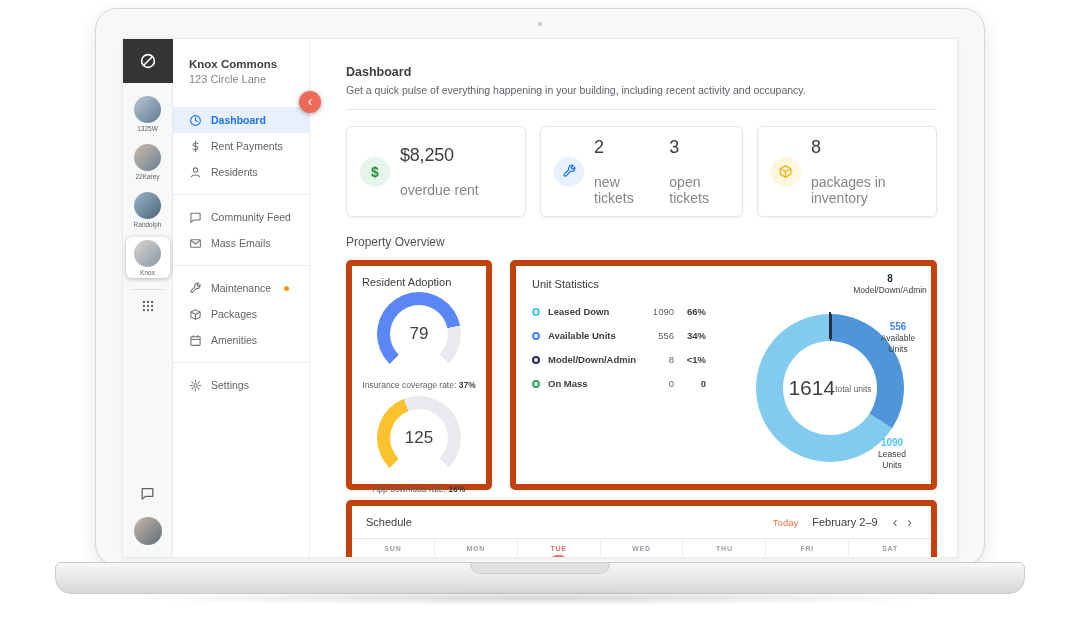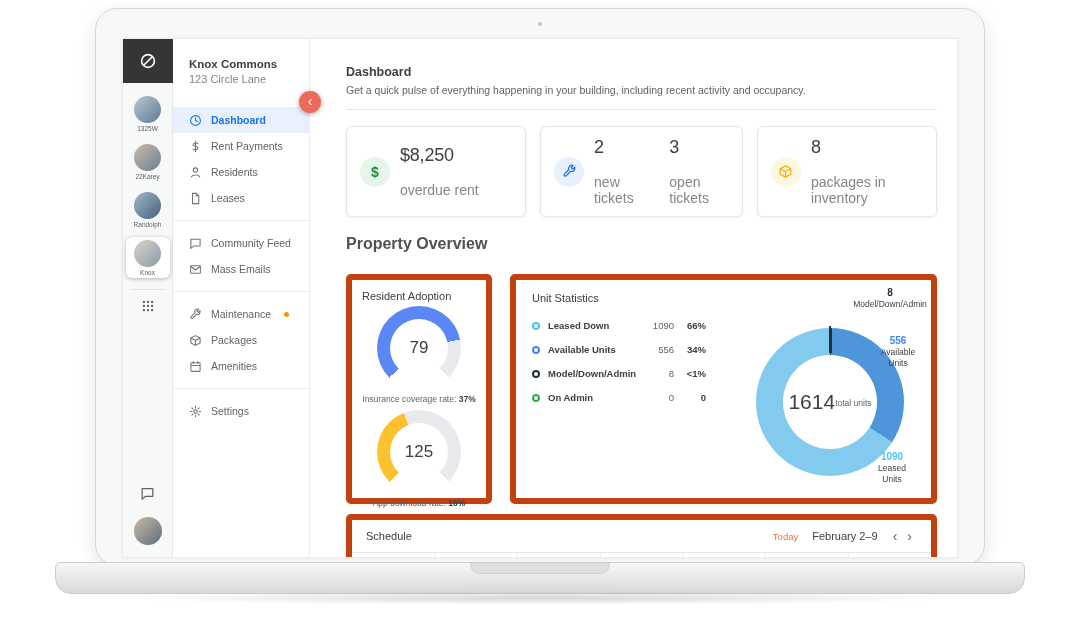--- a/index.html
+++ b/index.html
@@ -73,21 +73,21 @@
   .stat-card { flex:1; display:flex; align-items:center; gap:10px; padding:10px 13px;
     border:1px solid #e4e6e8; border-radius:6px; background:#fff;
     box-shadow:0 1px 3px rgba(60,64,67,.08); cursor:pointer; }
   .stat-card.wide { flex:1.15; }
   .stat-ic { width:30px; height:30px; border-radius:50%; display:flex; align-items:center;
     justify-content:center; flex:none; font-weight:bold; font-size:14px; }
   .stat-entries { display:flex; gap:20px; }
   .stat-val { font-size:18px; color:#3c4043; letter-spacing:-.2px; }
   .stat-lab { font-size:14px; color:#80868b; margin-top:16px; }
 
-  .ov-title { font-size:16px; font-weight:bold; color:#515151; margin:18px 0 21px; }
+  .ov-title { font-size:12px; font-weight:normal; color:#515151; margin:18px 0 11px; }
 
   .charts { display:flex; gap:18px; height:230px; }
   .card { border:6px solid #c2410c; border-radius:5px; background:#fff;
     box-shadow:0 1px 3px rgba(60,64,67,.08); }
   .ra-card { width:146px; padding:10px 10px 0; flex:none; }
   .card-title { font-size:11px; color:#3c4043; }
   .gauge-wrap { position:relative; width:84px; height:84px; margin:4px auto 0; }
   .gauge { position:absolute; inset:0; border-radius:50%; }
   .gauge::after { content:""; position:absolute; inset:13px; background:#fff; border-radius:50%; }
   .gauge-val { position:absolute; inset:0; display:flex; align-items:center; justify-content:center;
@@ -216,29 +216,20 @@
           </div>
           <div class="nav-item">
             <span class="ni">
                 <svg width="13" height="13" viewBox="0 0 24 24" fill="none" stroke="currentColor" stroke-width="2" stroke-linecap="round">
                   <circle cx="12" cy="7.5" r="4"></circle>
                   <path d="M4.5 20c1.8-4.5 13.2-4.5 15 0"></path>
                 </svg>
               </span>
             <span>Residents</span>
           </div>
-          <div class="nav-item">
-            <span class="ni">
-                <svg width="13" height="13" viewBox="0 0 24 24" fill="none" stroke="currentColor" stroke-width="2" stroke-linejoin="round">
-                  <path d="M6.5 2.5h7l4.5 4.5v14.5H6.5z"></path>
-                  <path d="M13.5 2.5v5H18"></path>
-                </svg>
-              </span>
-            <span>Leases</span>
-          </div>
           <div class="nav-sep"></div>
           <div class="nav-item">
             <span class="ni">
                 <svg width="13" height="13" viewBox="0 0 24 24" fill="none" stroke="currentColor" stroke-width="2" stroke-linejoin="round">
                   <path d="M3.5 4h17v12.5H9L3.5 21z"></path>
                 </svg>
               </span>
             <span>Community Feed</span>
           </div>
           <div class="nav-item">
@@ -373,21 +364,21 @@
                 <span class="legend-pct">34%</span>
               </div>
               <div class="legend-row">
                 <span class="legend-ring" style="border-color: rgb(34, 48, 63);"></span>
                 <span class="legend-lab">Model/Down/Admin</span>
                 <span class="legend-val">8</span>
                 <span class="legend-pct">&lt;1%</span>
               </div>
               <div class="legend-row">
                 <span class="legend-ring" style="border-color: rgb(52, 168, 83);"></span>
-                <span class="legend-lab">On Admin</span>
+                <span class="legend-lab">On Mass</span>
                 <span class="legend-val">0</span>
                 <span class="legend-pct">0</span>
               </div>
             </div>
 
             <div class="donut" style="background: conic-gradient(rgb(34, 48, 63) 0deg, rgb(34, 48, 63) 1.74123deg, rgb(78, 150, 217) 1.74123deg, rgb(78, 150, 217) 122.757deg, rgb(130, 203, 238) 122.757deg, rgb(130, 203, 238) 360deg, rgb(52, 168, 83) 360deg, rgb(52, 168, 83) 360deg);">
               <div class="donut-tick"></div>
               <div class="donut-hole">
                 <div class="donut-cv">1614</div>
                 <div class="donut-cl">total units</div>

